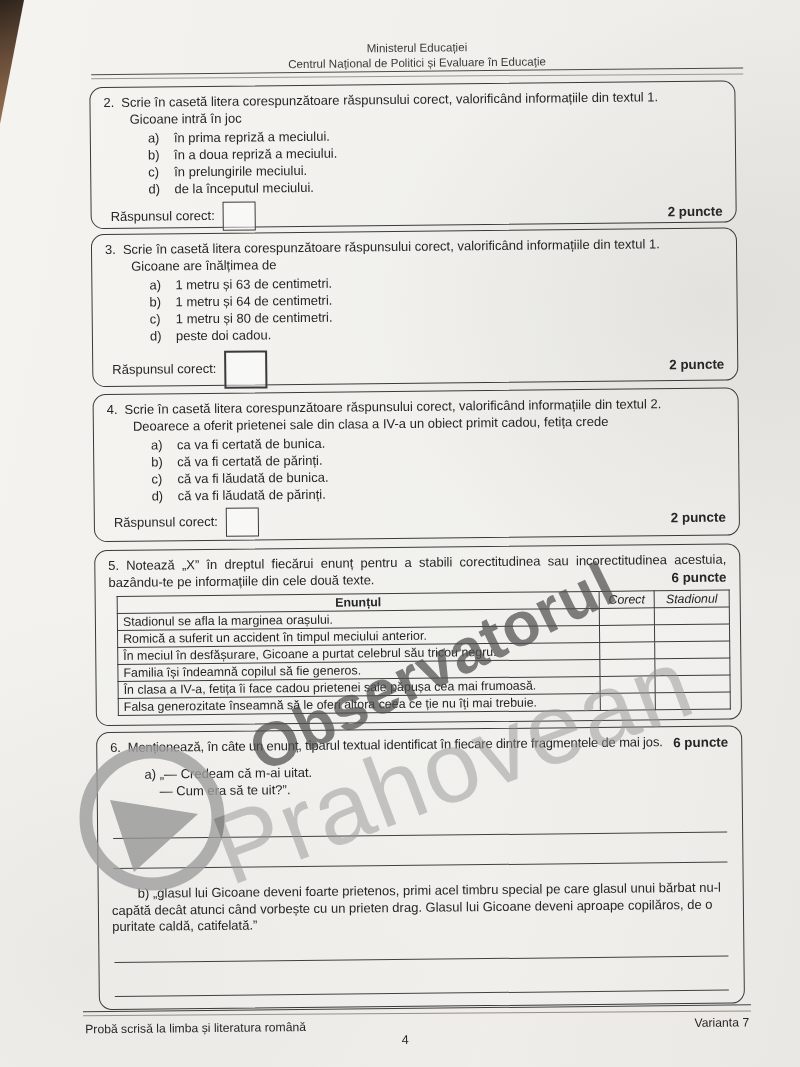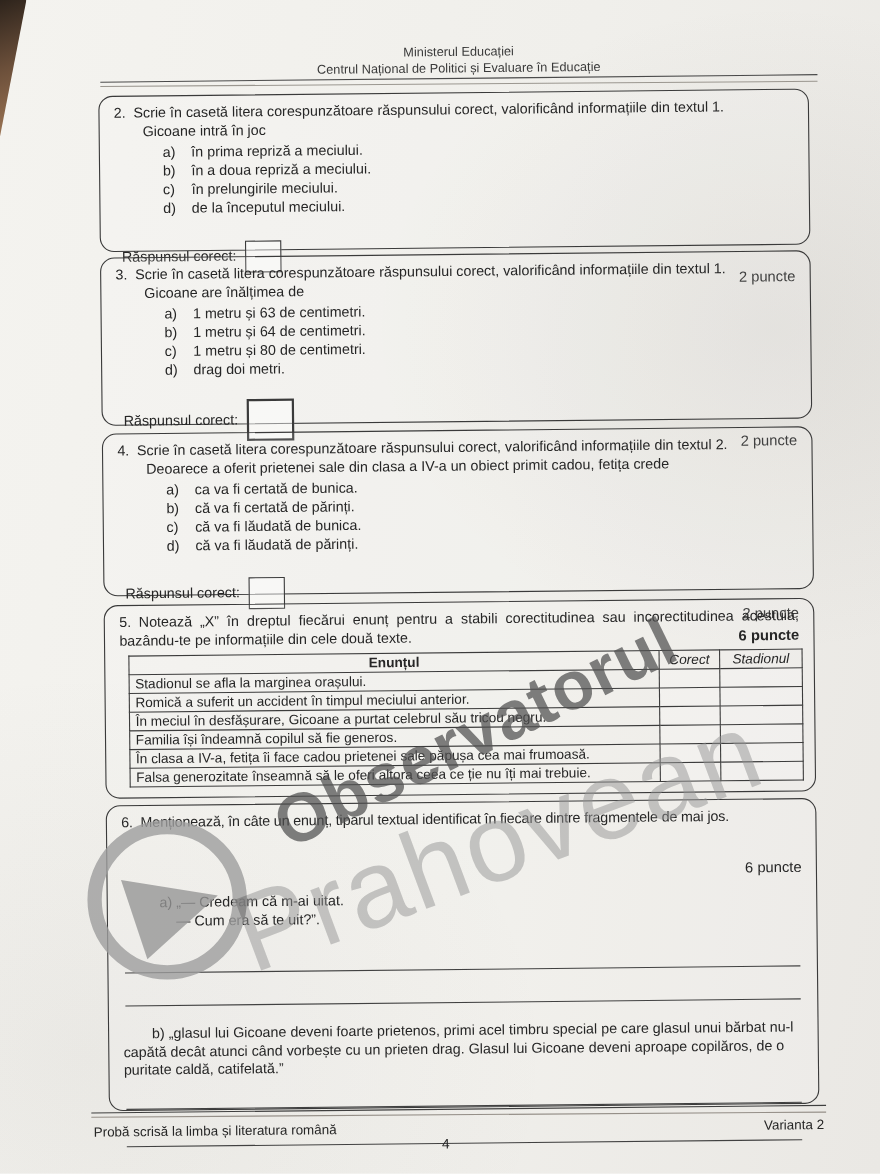--- a/index.html
+++ b/index.html
@@ -38,21 +38,21 @@
   .stem{margin-left:26px;}
   .opts{margin-left:44px;margin-top:1px;}
   .opt{line-height:17px;}
   .opt-letter{display:inline-block;width:26px;}
   .answer-row{display:flex;align-items:center;margin-left:6px;}
   #q2 .answer-row{margin-top:5px;}
   #q3 .answer-row{margin-top:7px;}
   #q4 .answer-row{margin-top:4px;}
   .answer-box{width:31px;height:27px;border:1.7px solid #3a3a3a;margin-left:8px;background:rgba(255,255,255,0.45);}
   #q3 .answer-box{width:39px;height:34px;border-width:2px;}
-  .points{margin-left:auto;font-weight:400;font-size:13.4px;white-space:nowrap;margin-top:46px;}
+  .points{margin-left:auto;font-weight:700;font-size:13.4px;white-space:nowrap;}
 
   .q5-prompt{text-align:justify;width:100%;}
   .points-abs{position:absolute;top:24px;right:13px;font-weight:700;font-size:13.4px;}
   table.stmt-table{border-collapse:collapse;margin:4px 0 0 8px;width:612px;table-layout:fixed;}
   table.stmt-table th, table.stmt-table td{border:1.4px solid #3c3c3c;font-size:12.4px;padding:0 5px;height:16px;line-height:1.15;}
   th.h-enunt{font-weight:700;text-align:center;}
   th.h-mark{font-weight:400;text-align:center;font-style:italic;}
   col.c-stmt{width:482px;} col.c-cor{width:55px;} col.c-inc{width:75px;}
   td.stmt{text-align:left;}
   td.mark{background:rgba(255,255,255,0.2);}
@@ -110,21 +110,21 @@
     </div>
   </div>
 
   <div class="qbox" id="q3">
     <div><span class="qnum">3.</span><span>Scrie în casetă litera corespunzătoare răspunsului corect, valorificând informațiile din textul 1.</span></div>
     <div class="stem">Gicoane are înălțimea de</div>
     <div class="opts">
       <div class="opt"><span class="opt-letter">a)</span><span>1 metru și 63 de centimetri.</span></div>
       <div class="opt"><span class="opt-letter">b)</span><span>1 metru și 64 de centimetri.</span></div>
       <div class="opt"><span class="opt-letter">c)</span><span>1 metru și 80 de centimetri.</span></div>
-      <div class="opt"><span class="opt-letter">d)</span><span>drag doi metri.</span></div>
+      <div class="opt"><span class="opt-letter">d)</span><span>peste doi cadou.</span></div>
     </div>
     <div class="answer-row">
       <span>Răspunsul corect:</span>
       <span class="answer-box"></span>
       <span class="points">2 puncte</span>
     </div>
   </div>
 
   <div class="qbox" id="q4">
     <div><span class="qnum">4.</span><span>Scrie în casetă litera corespunzătoare răspunsului corect, valorificând informațiile din textul 2.</span></div>
@@ -204,21 +204,21 @@
     <div class="ansline" id="ans-a2"></div>
     <div class="frag-b"><span>b)</span> <span>„glasul lui Gicoane deveni foarte prietenos, primi acel timbru special pe care glasul unui bărbat nu-l capătă decât atunci când vorbește cu un prieten drag. Glasul lui Gicoane deveni aproape copilăros, de o puritate caldă, catifelată.”</span></div>
     <div class="ansline" id="ans-b1"></div>
     <div class="ansline" id="ans-b2"></div>
   </div>
 
   <div class="f-rule-a"></div>
   <div class="f-rule-b"></div>
   <div class="footer-row">
     <span>Probă scrisă la limba și literatura română</span>
-    <span>Varianta 2</span>
+    <span>Varianta 7</span>
   </div>
   <div class="page-num">4</div>
 
 </div>
 
 <div class="watermark">
   <svg class="wm-logo" width="165" height="165" viewBox="0 0 165 165">
     <circle cx="82" cy="80" r="66" fill="none" stroke="#9d9d9d" stroke-width="13"></circle>
     <polygon points="40,62 128,76 64,134" fill="#969696"></polygon>
   </svg>

